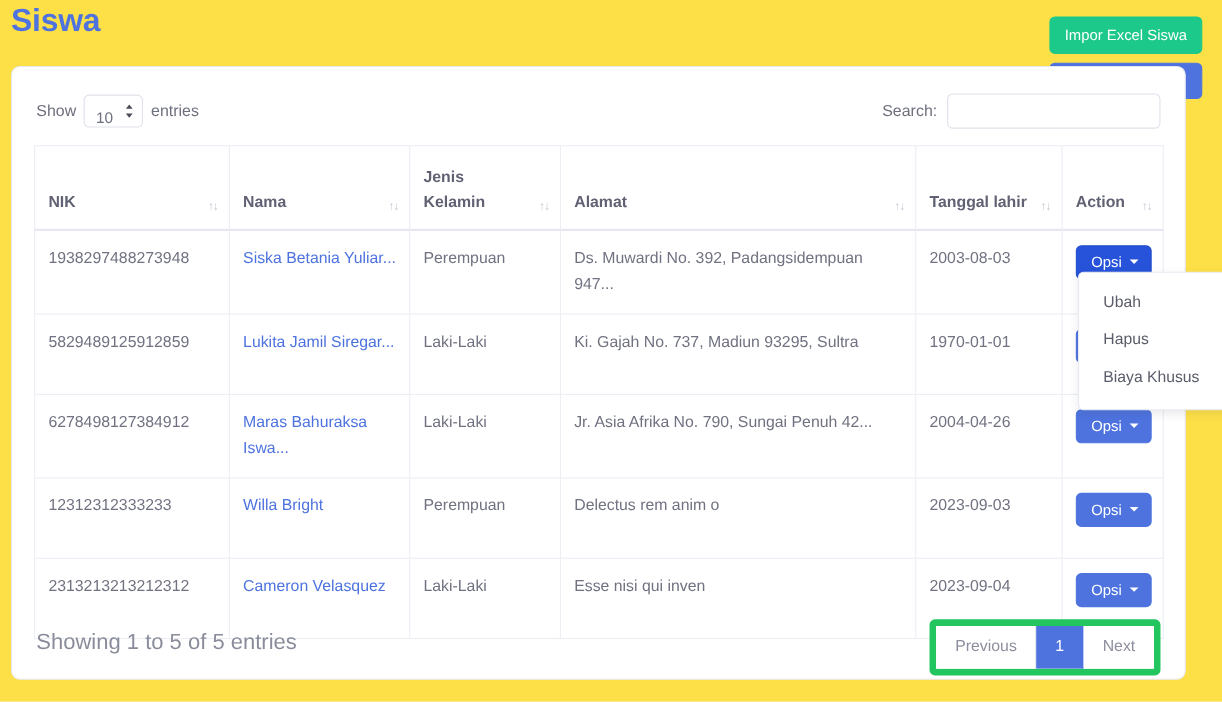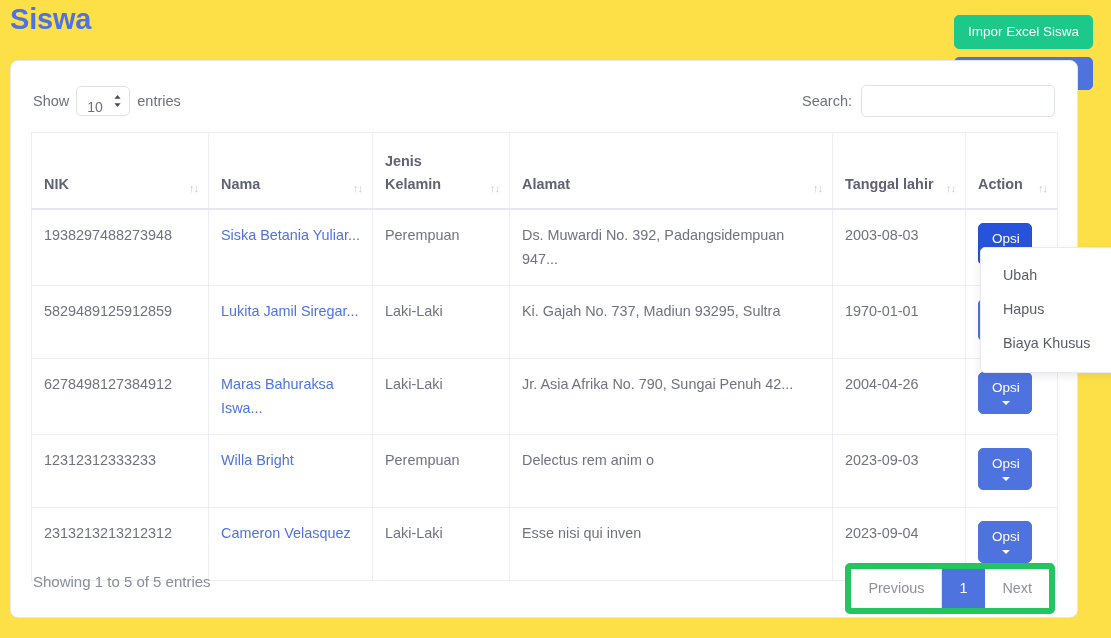--- a/index.html
+++ b/index.html
@@ -194,21 +194,20 @@
     color: #fff;
     border-radius: 5px;
     font-size: 13.5px;
     padding: 8px 11px 8px 13px;
     cursor: pointer;
     display: inline-flex;
     align-items: center;
     gap: 7px;
     line-height: 1;
     font-family: "Liberation Sans", sans-serif;
-    flex-direction: column;
   }
   .btn-opsi.active {
     background: #2653d9;
     border-color: #2450cd;
   }
   .caret {
     width: 0; height: 0;
     border-left: 4px solid transparent;
     border-right: 4px solid transparent;
     border-top: 4.5px solid #ffffff;
@@ -240,21 +239,21 @@
   
   .dt-bottom {
     position: absolute;
     left: 20px; right: 20px;
     top: 500px;
     height: 50px;
   }
   .dt-info {
     position: absolute;
     left: 2px; top: 12px;
-    font-size: 15px;
+    font-size: 20px;
     color: #8a8c9b;
   }
   .dt-paginate {
     position: absolute;
     right: 2px; top: 2px;
     display: flex;
     border: 6px solid #22c55e;
     border-radius: 5px;
     overflow: hidden;
     background: #fff;

